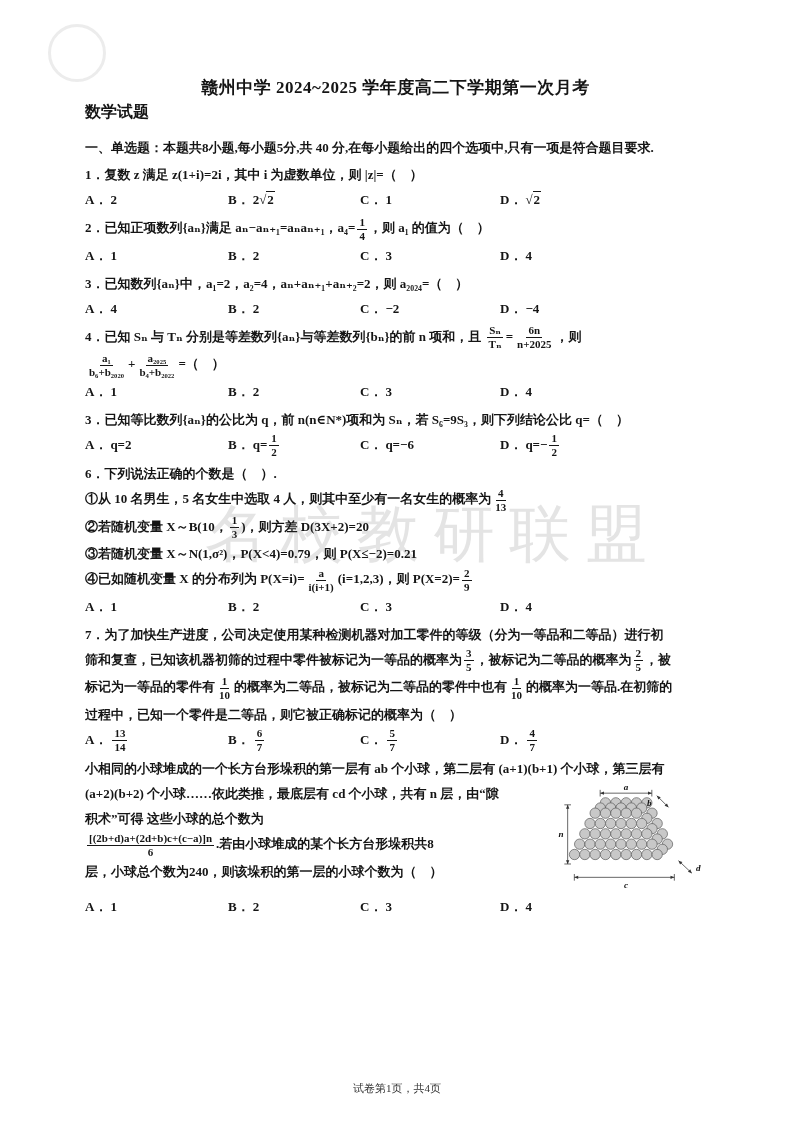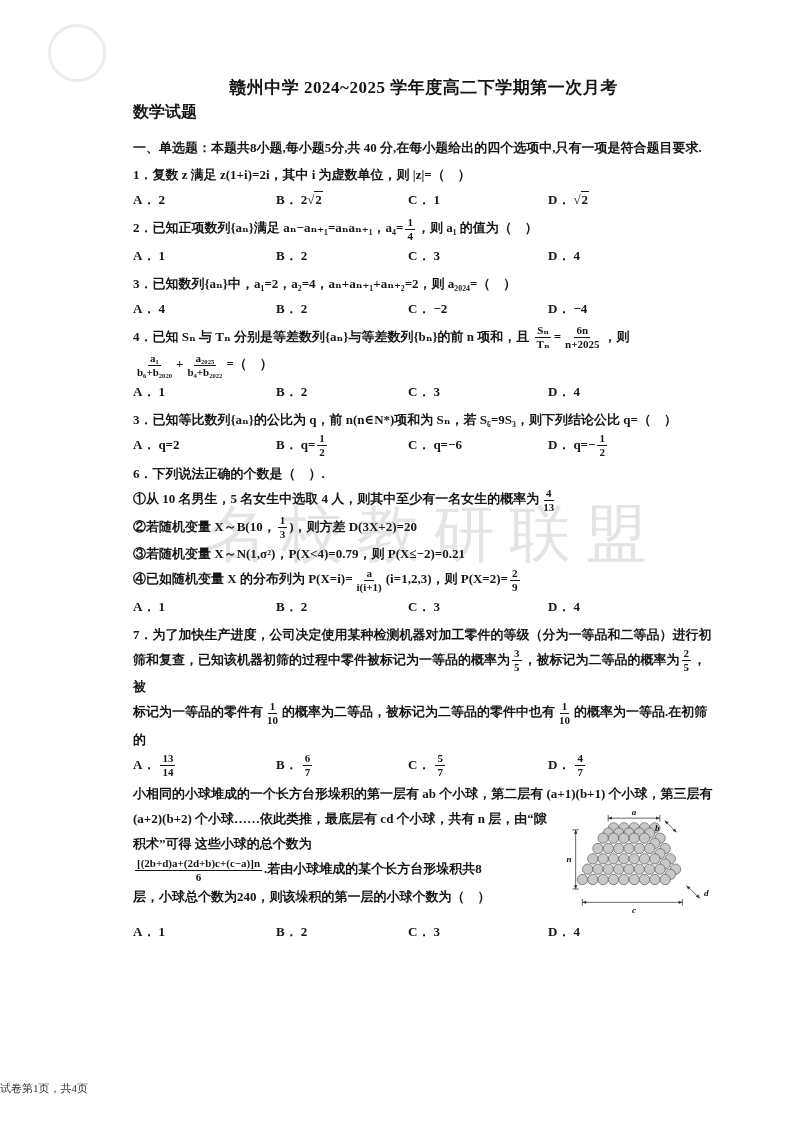--- a/index.html
+++ b/index.html
@@ -3,21 +3,21 @@
 <meta charset="utf-8">
 <style>
   * { margin:0; padding:0; box-sizing:border-box; }
   html,body { background:#ffffff; }
   .page {
     position:relative; width:794px; height:1123px; margin:0 auto;
     background:#ffffff; overflow:hidden;
     font-family:"Liberation Serif","DejaVu Serif",serif;
     color:#151515;
   }
-  .content { position:absolute; left:85px; right:80px; top:76px; z-index:1;margin-left:48px; }
+  .content { position:absolute; left:85px; right:88px; top:76px; z-index:1; }
   .title { text-align:center; font-size:17px; font-weight:bold; letter-spacing:0.5px; }
   .subtitle { font-size:16px; margin-top:3px; font-weight:bold; }
   .section-heading { font-size:13px; font-weight:bold; margin-top:13px; line-height:24px; }
   .question { margin-top:2px;font-weight:bold; }
   .qline { font-size:13px; line-height:25px; min-height:25px; }
   .options { display:flex; font-size:13px; line-height:26px; clear:both; align-items:center; }
   .options .opt { display:inline-flex; align-items:center; }
   .options .opt:nth-child(1){ width:143px; }
   .options .opt:nth-child(2){ width:132px; }
   .options .opt:nth-child(3){ width:140px; }
@@ -38,21 +38,21 @@
     font-size:62px; letter-spacing:14px; white-space:nowrap;
     color:rgba(90,90,90,0.16); pointer-events:none;
   }
   .stamp {
     position:absolute; top:24px; left:48px; width:58px; height:58px;
     border:3px solid rgba(120,120,120,0.14); border-radius:50%;
     pointer-events:none;
   }
   .footer {
     position:absolute; bottom:27px; left:0; right:0; z-index:1;
-    font-size:11px; color:#333;
+    text-align:center; font-size:11px; color:#333;
   }
 </style>
 </head>
 <body>
 
 <div class="page">
   <div class="stamp"></div>
   <div class="watermark">名校教研联盟</div>
 
   <div class="content">
@@ -233,20 +233,21 @@
               <span class="num">2</span>
               <span class="den">5</span>
             </span>，被</div>
           <div class="qline">标记为一等品的零件有<span class="frac">
               <span class="num">1</span>
               <span class="den">10</span>
             </span>的概率为二等品，被标记为二等品的零件中也有<span class="frac">
               <span class="num">1</span>
               <span class="den">10</span>
             </span>的概率为一等品.在初筛的</div>
+          <div class="qline">过程中，已知一个零件是二等品，则它被正确标记的概率为（　）</div>
           <div class="options">
             <span class="opt">
               <span class="optlab">A．</span>
               <span class="optval"><span class="frac">
                   <span class="num">13</span>
                   <span class="den">14</span>
                 </span></span>
             </span>
             <span class="opt">
               <span class="optlab">B．</span>

